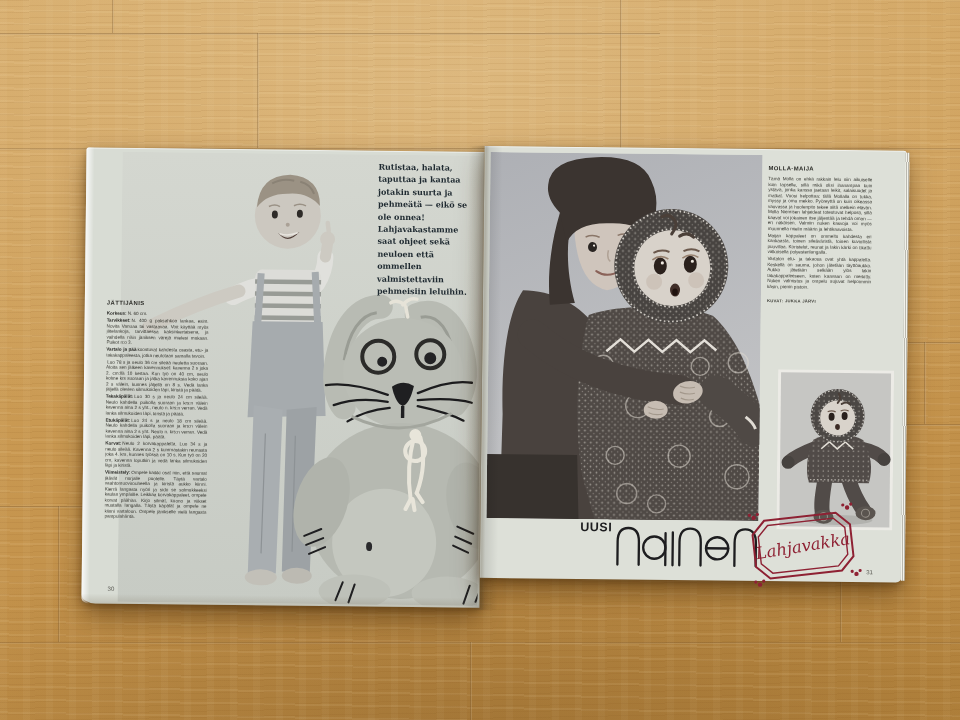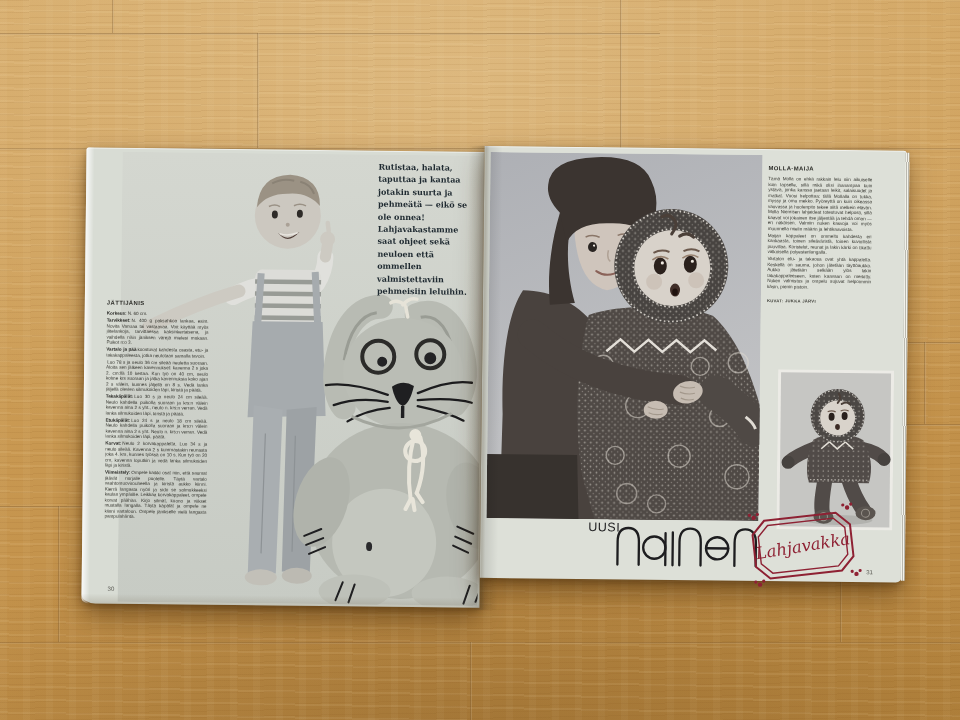--- a/index.html
+++ b/index.html
@@ -56,21 +56,21 @@
   .pageno{position:absolute;font-size:6px;color:#55554f;}
   .pageno-left{left:26px;bottom:12px;}
   .pageno-right{right:29px;bottom:7px;}
 
   
   .col-right{left:284px;top:16px;width:104px;height:212px;}
   .credit{margin-top:9px;font-size:4.2px;font-weight:bold;letter-spacing:.3px;color:#3c3c36;}
   .photo-small-wrap{position:absolute;left:296px;top:220px;width:116px;height:160px;}
 
   .logo-strip{position:absolute;left:100px;top:364px;width:304px;height:66px;z-index:6;}
-  .logo-uusi{position:absolute;left:8px;top:9px;font-size:12.5px;font-weight:normal;
+  .logo-uusi{position:absolute;left:0;top:9px;font-size:12.5px;font-weight:bold;
      letter-spacing:.5px;color:#1d1d1f;}
   .logo-nainen{position:absolute;left:33px;top:1px;}
   .badge{position:absolute;left:168px;top:-8px;transform:rotate(-7deg);}
   .sr{position:absolute;width:1px;height:1px;overflow:hidden;clip-path:inset(50%);}
 </style>
 </head>
 <body>
 
 <div class="floor">
   <div class="seam h" style="top:33px;left:0;right:300px;"></div>

